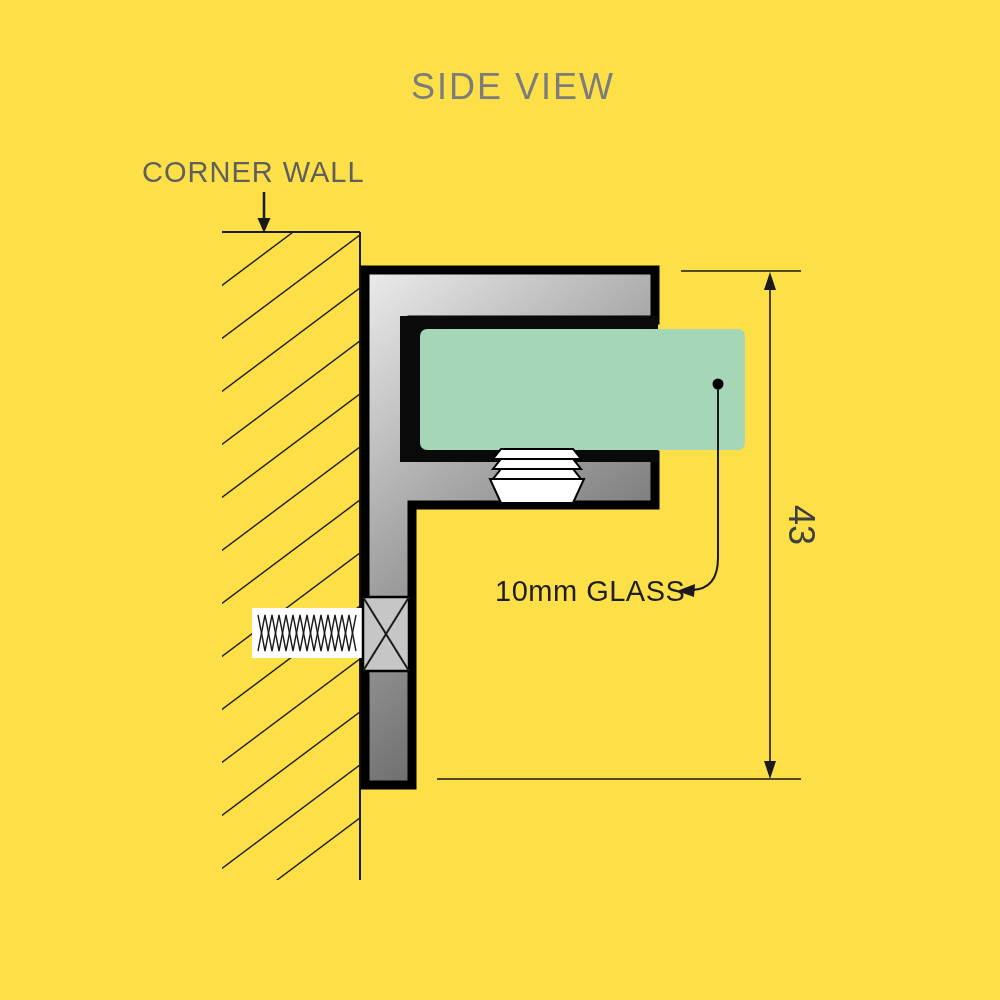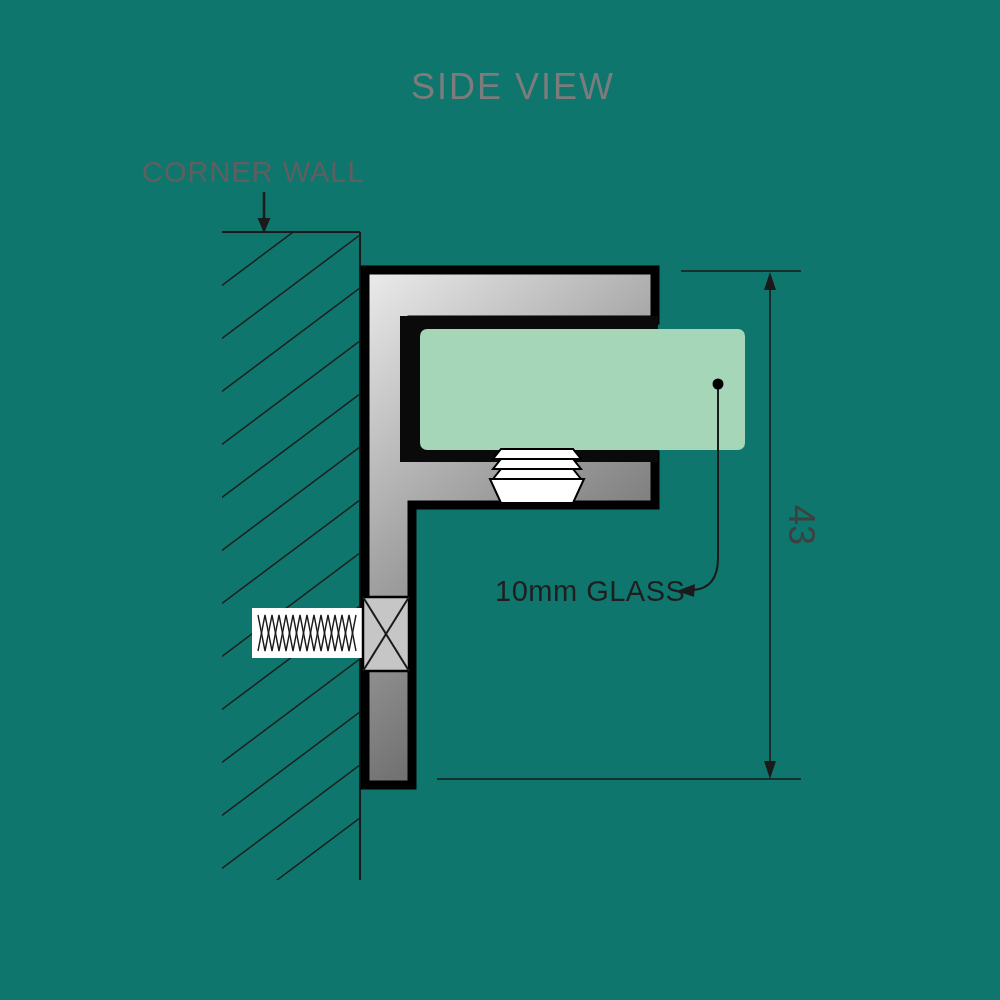--- a/index.html
+++ b/index.html
@@ -7,21 +7,21 @@
     padding: 0;
     background: #ffffff;
     width: 1000px;
     height: 1000px;
     font-family: "Liberation Sans", "DejaVu Sans", sans-serif;
   }
   #canvas {
     position: relative;
     width: 1000px;
     height: 1000px;
-    background: #0f766e;
+    background: #fde047;
     overflow: hidden;
     text-decoration: underline;
   }
   svg { display: block; }
   text { font-family: "Liberation Sans", "DejaVu Sans", sans-serif; }
 </style>
 </head>
 <body>
 
 <div id="canvas">

